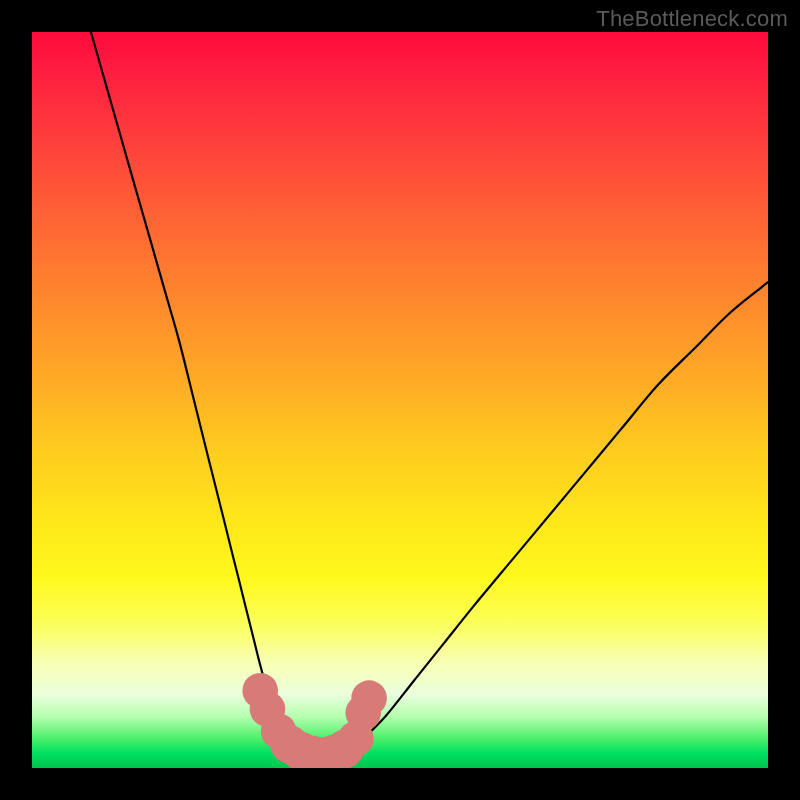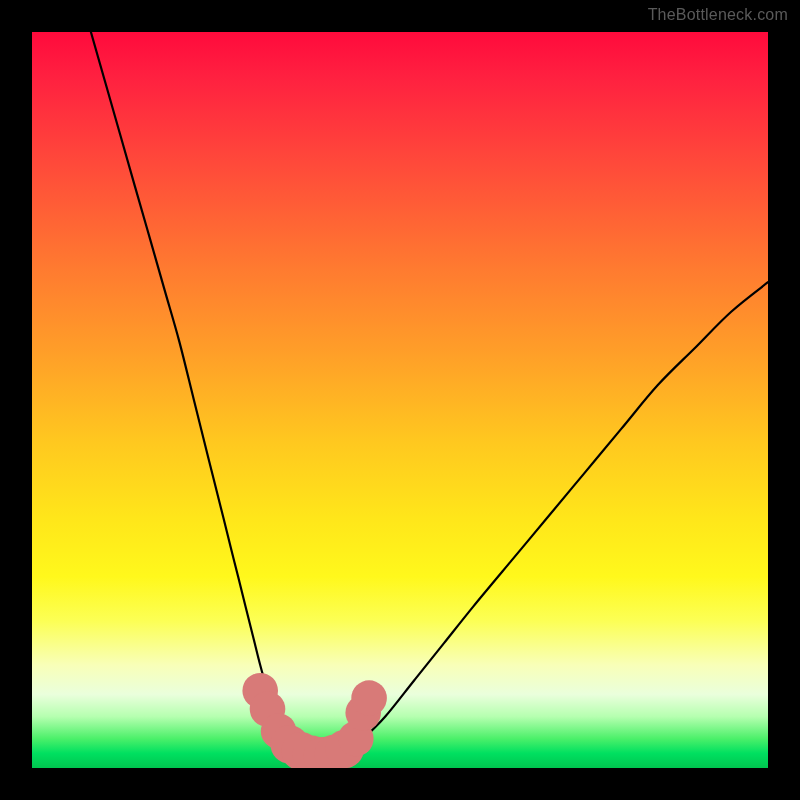--- a/index.html
+++ b/index.html
@@ -43,21 +43,21 @@
       #4cf06a 96%,
       #00e060 98%,
       #00c54f 100%
     );
   }
   .watermark {
     position: absolute;
     top: 6px;
     right: 12px;
     color: #5a5a5a;
-    font-size: 16px;
+    font-size: 22px;
     font-weight: 500;
     letter-spacing: 0.2px;
     user-select: none;
   }
   svg.curves {
     position: absolute;
     top: 0;
     left: 0;
     width: 736px;
     height: 736px;

